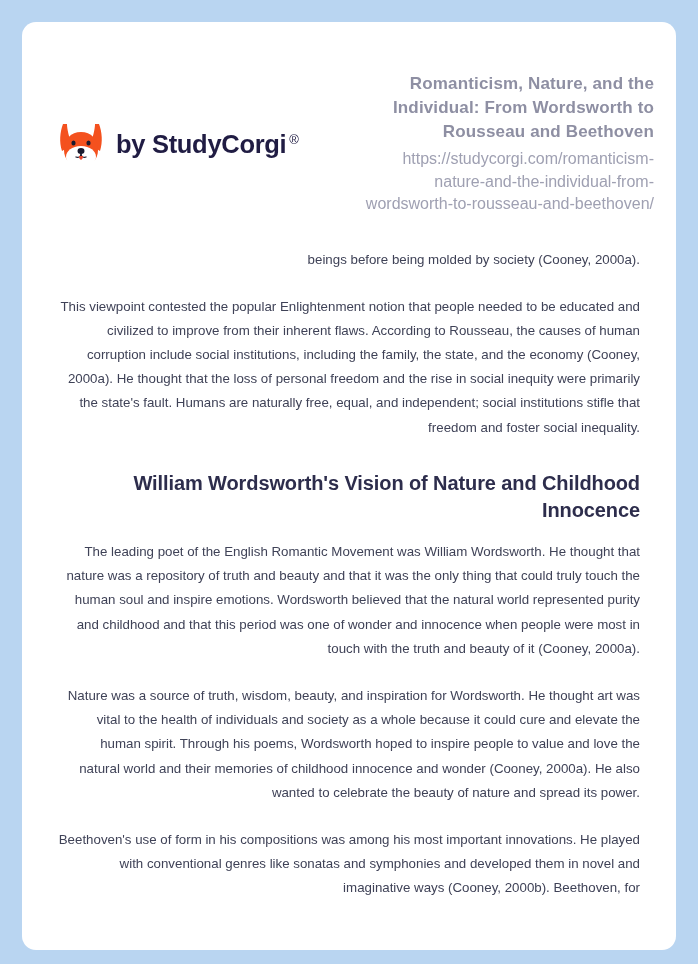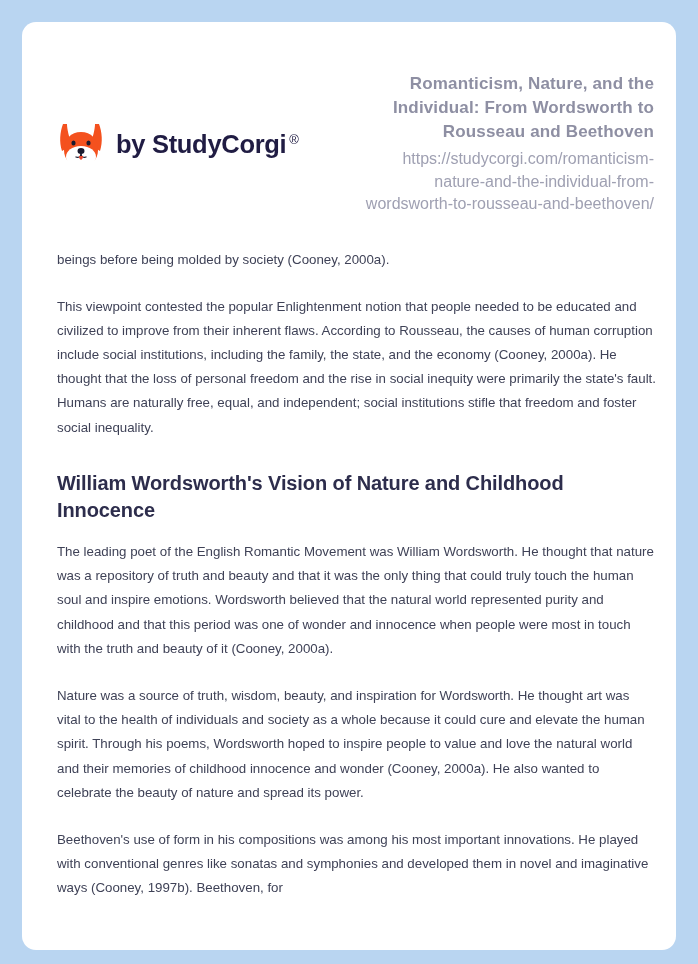--- a/index.html
+++ b/index.html
@@ -88,22 +88,23 @@
     color: #9fa0b2;
     font-size: 16px;
     font-weight: normal;
     line-height: 1.4;
     margin: 4px 0 0 0;
     word-break: break-word;
   }
 
   
   .doc-body {
-    padding: 0 20px 0 35px;
+    padding: 0 36px 0 35px;
     box-sizing: border-box;
+    text-align: right;
   }
 
   .doc-body p {
     color: #3f4257;
     font-size: 13.3px;
     line-height: 1.82;
     margin: 0 0 23px 0;
   }
   .doc-body p.first-para {
     margin-top: 32px;
@@ -166,16 +167,16 @@
     </div>
 
   </div>
 
   <div class="doc-body">
     <p class="first-para">beings before being molded by society (Cooney, 2000a).</p>
     <p>This viewpoint contested the popular Enlightenment notion that people needed to be educated and civilized to improve from their inherent flaws. According to Rousseau, the causes of human corruption include social institutions, including the family, the state, and the economy (Cooney, 2000a). He thought that the loss of personal freedom and the rise in social inequity were primarily the state's fault. Humans are naturally free, equal, and independent; social institutions stifle that freedom and foster social inequality.</p>
     <h2>William Wordsworth's Vision of Nature and Childhood Innocence</h2>
     <p>The leading poet of the English Romantic Movement was William Wordsworth. He thought that nature was a repository of truth and beauty and that it was the only thing that could truly touch the human soul and inspire emotions. Wordsworth believed that the natural world represented purity and childhood and that this period was one of wonder and innocence when people were most in touch with the truth and beauty of it (Cooney, 2000a).</p>
     <p>Nature was a source of truth, wisdom, beauty, and inspiration for Wordsworth. He thought art was vital to the health of individuals and society as a whole because it could cure and elevate the human spirit. Through his poems, Wordsworth hoped to inspire people to value and love the natural world and their memories of childhood innocence and wonder (Cooney, 2000a). He also wanted to celebrate the beauty of nature and spread its power.</p>
-    <p class="clipped">Beethoven's use of form in his compositions was among his most important innovations. He played with conventional genres like sonatas and symphonies and developed them in novel and imaginative ways (Cooney, 1997b). Beethoven, for</p>
+    <p class="clipped">Beethoven's use of form in his compositions was among his most important innovations. He played with conventional genres like sonatas and symphonies and developed them in novel and imaginative ways (Cooney, 2000b). Beethoven, for</p>
   </div>
 
 </div>
 
 </body></html>

